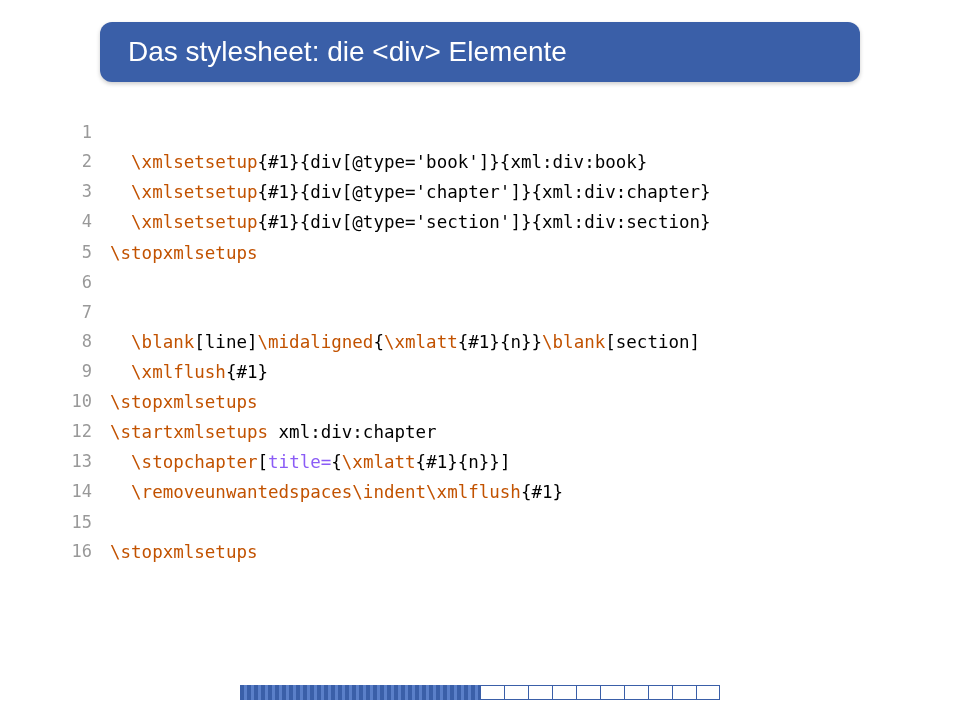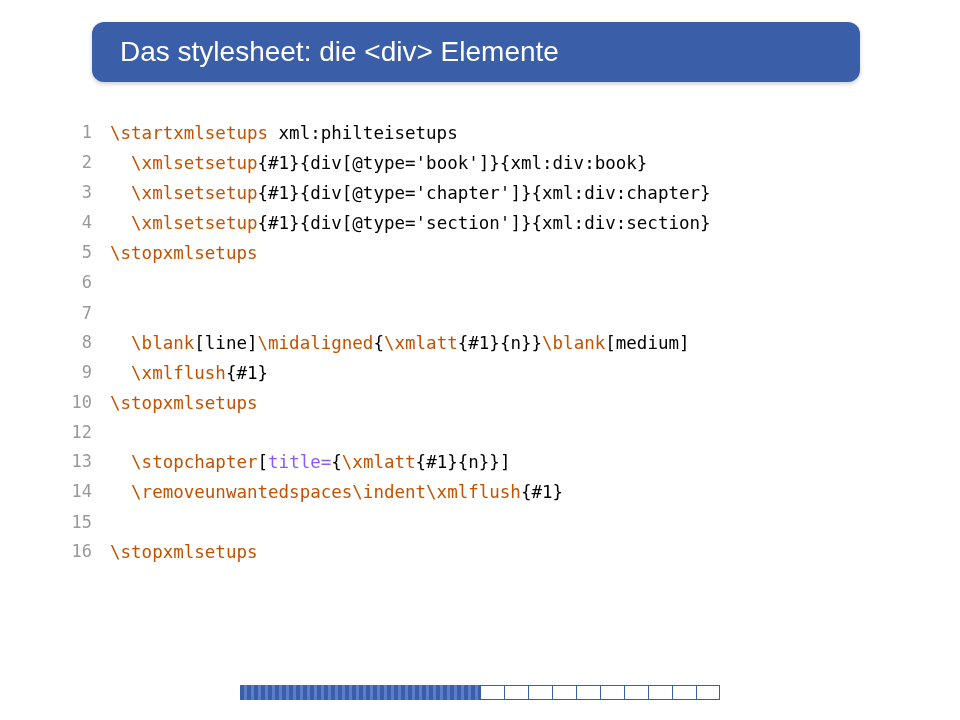--- a/index.html
+++ b/index.html
@@ -7,21 +7,21 @@
     width: 960px;
     height: 720px;
     background: #ffffff;
     font-family: Arial, sans-serif;
     position: relative;
     overflow: hidden;
   }
   .title-bar {
     position: absolute;
     top: 22px;
-    left: 92px;
+    left: 100px;
     right: 100px;
     height: 60px;
     background: #3a5fa8;
     border-radius: 12px;
     display: flex;
     align-items: center;
     padding-left: 28px;
     color: #fff;
     font-size: 28px;
     box-shadow: 0 2px 4px rgba(0,0,0,0.2);
@@ -71,31 +71,31 @@
   }
 </style>
 </head>
 <body>
 
 <div class="title-bar">
   <span>Das stylesheet: die &lt;div&gt; Elemente</span>
 </div>
 
 <div class="content" id="code-container">
-    <div class="line"><span class="ln">1</span><span><span class="cmd">\startxmlsetups</span><span class="code"> xml:philteisetups</span></span></div>
+    <div class="line"><span class="ln">1</span></div>
     <div class="line"><span class="ln">2</span><span><span class="code">  </span><span class="cmd">\xmlsetsetup</span><span class="code">{#1}{div[@type='book']}{xml:div:book}</span></span></div>
     <div class="line"><span class="ln">3</span><span><span class="code">  </span><span class="cmd">\xmlsetsetup</span><span class="code">{#1}{div[@type='chapter']}{xml:div:chapter}</span></span></div>
     <div class="line"><span class="ln">4</span><span><span class="code">  </span><span class="cmd">\xmlsetsetup</span><span class="code">{#1}{div[@type='section']}{xml:div:section}</span></span></div>
     <div class="line"><span class="ln">5</span><span><span class="cmd">\stopxmlsetups</span></span></div>
     <div class="line"><span class="ln">6</span><span>&nbsp;</span></div>
     <div class="line"><span class="ln">7</span></div>
-    <div class="line"><span class="ln">8</span><span><span class="code">  </span><span class="cmd">\blank</span><span class="code">[line]</span><span class="cmd">\midaligned</span><span class="code">{</span><span class="cmd">\xmlatt</span><span class="code">{#1}{n}}</span><span class="cmd">\blank</span><span class="code">[medium]</span></span></div>
+    <div class="line"><span class="ln">8</span><span><span class="code">  </span><span class="cmd">\blank</span><span class="code">[line]</span><span class="cmd">\midaligned</span><span class="code">{</span><span class="cmd">\xmlatt</span><span class="code">{#1}{n}}</span><span class="cmd">\blank</span><span class="code">[section]</span></span></div>
     <div class="line"><span class="ln">9</span><span><span class="code">  </span><span class="cmd">\xmlflush</span><span class="code">{#1}</span></span></div>
     <div class="line"><span class="ln">10</span><span><span class="cmd">\stopxmlsetups</span></span></div>
-    <div class="line"><span class="ln">12</span></div>
+    <div class="line"><span class="ln">12</span><span><span class="cmd">\startxmlsetups</span><span class="code"> xml:div:chapter</span></span></div>
     <div class="line"><span class="ln">13</span><span><span class="code">  </span><span class="cmd">\stopchapter</span><span class="code">[</span><span class="key">title=</span><span class="code">{</span><span class="cmd">\xmlatt</span><span class="code">{#1}{n}}]</span></span></div>
     <div class="line"><span class="ln">14</span><span><span class="code">  </span><span class="cmd">\removeunwantedspaces\indent\xmlflush</span><span class="code">{#1}</span></span></div>
     <div class="line"><span class="ln">15</span></div>
     <div class="line"><span class="ln">16</span><span><span class="cmd">\stopxmlsetups</span></span></div>
   </div>
 
 <div class="progress">
   <div class="prog-left"></div>
   <div class="prog-right"></div>
 </div>

